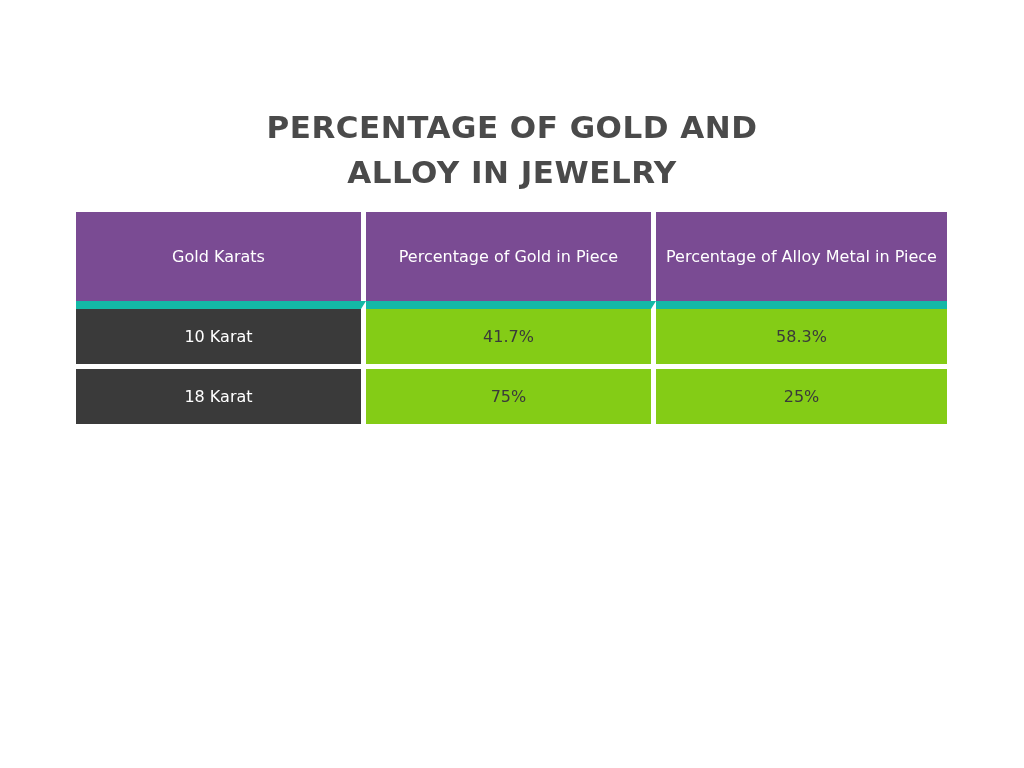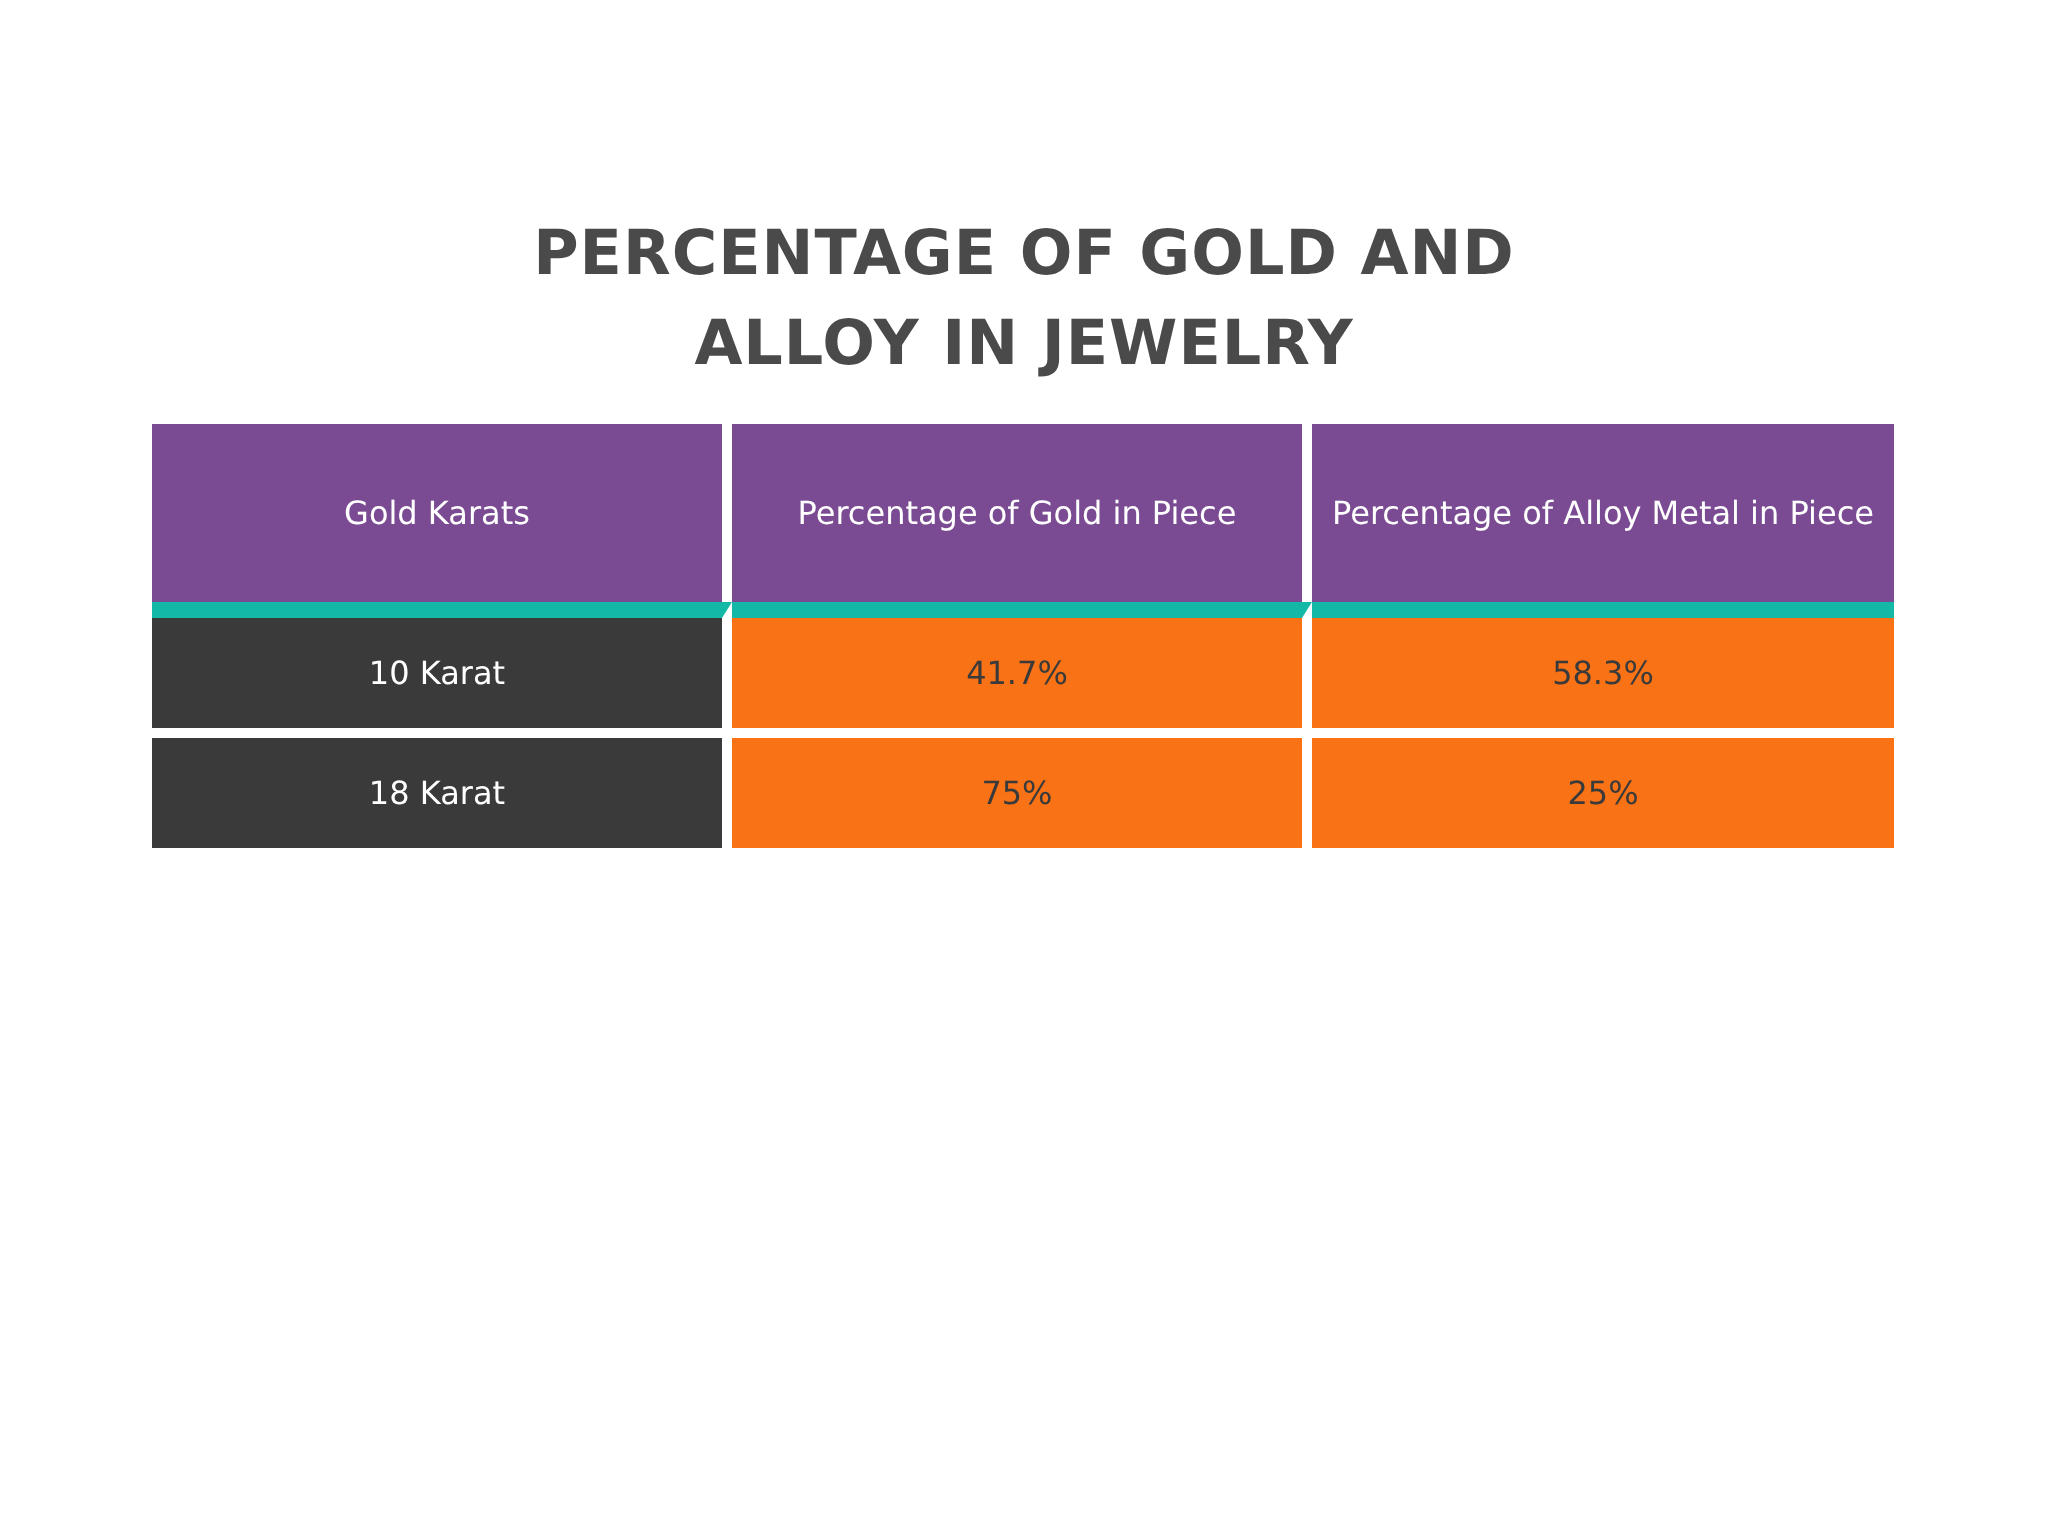--- a/index.html
+++ b/index.html
@@ -79,21 +79,21 @@
     margin-left: 44px;
   }
   tbody tr:last-child td {
     border-bottom: none;
   }
   tbody td.label-cell {
     background: #3a3a3a;
     color: #ffffff;
   }
   tbody td.value-cell {
-    background: #f97316;
+    background: #84cc16;
     color: #3a3a3a;
   }
   
   tbody tr:first-child td {
     border-top: 8px solid #14b8a6;
   }
 </style>
 </head>
 <body>
 

